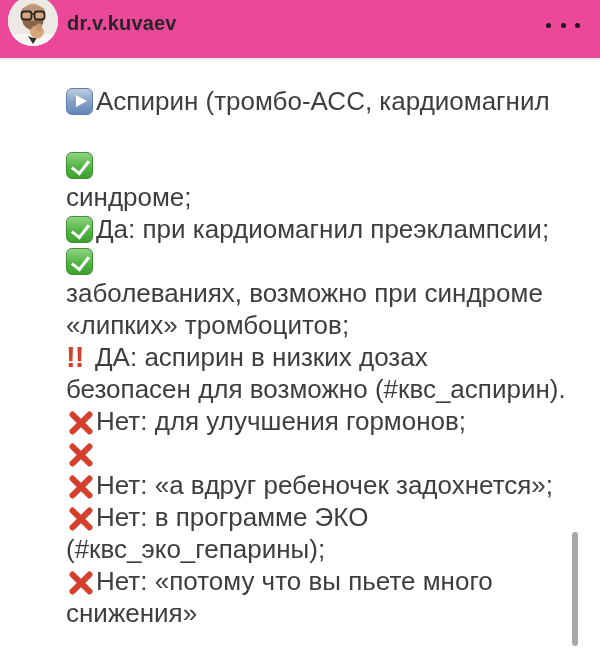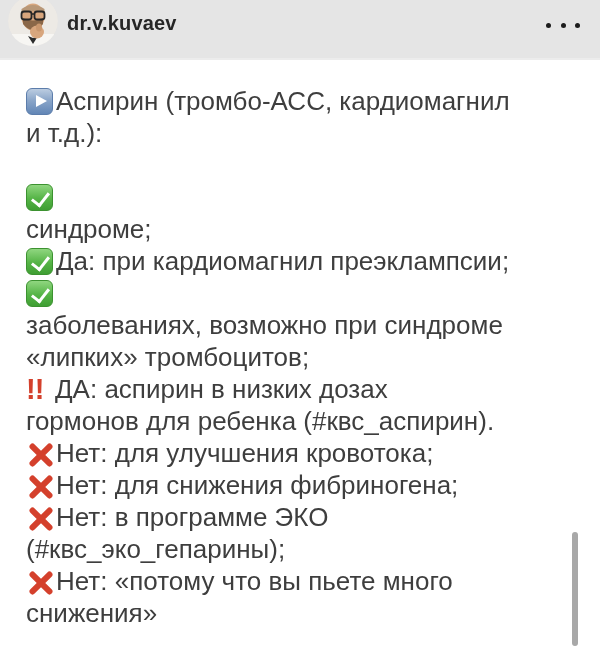--- a/index.html
+++ b/index.html
@@ -1,37 +1,37 @@
 <!DOCTYPE html>
 <html><head>
 <meta charset="utf-8">
 <style>
   * { margin: 0; padding: 0; box-sizing: border-box; }
   html, body { width: 600px; height: 665px; overflow: hidden; background: #ffffff;
     font-family: "Liberation Sans", sans-serif; }
   .screen { position: relative; width: 600px; height: 665px; background: #ffffff; }
 
   
-  .header { position: absolute; top: 0; left: 0; width: 600px; height: 58px; background: #e5e5e5; }
+  .header { position: absolute; top: 0; left: 0; width: 600px; height: 58px; background: #ec4899; }
   .avatar { position: absolute; left: 8px; top: -4px; width: 50px; height: 50px;
     border-radius: 50%; overflow: hidden; background: #edeae5; box-shadow: 0 0 0 1px #e2e2e2 inset; }
   .avatar svg { display: block; width: 50px; height: 50px; }
   .username { position: absolute; left: 67px; top: 10px; height: 26px; line-height: 26px;
     font-size: 20px; font-weight: 700; color: #262626; letter-spacing: .2px; }
   .more { position: absolute; right: 20px; top: 17px; width: 34px; height: 16px;
     display: flex; align-items: center; justify-content: space-between; cursor: pointer; }
   .more .dot { width: 5px; height: 5px; border-radius: 50%; background: #1c1c1c; }
 
   .divider { position: absolute; top: 58px; left: 0; width: 600px; height: 2px; background: #ececec; }
 
   
   .content { position: absolute; top: 60px; left: 0; width: 600px; height: 605px;
     padding: 25px 22px 0 26px; font-size: 26px; line-height: 32px; color: #3e3e3e; }
   .para { }
-  .line { display: block; white-space: nowrap; }
+  .line { display: block; white-space: nowrap; margin-left: 40px; }
   .line.blank { min-height: 32px; }
 
   
   .emoji { display: inline-block; position: relative; vertical-align: -5px; margin-right: 3px; }
 
   .emoji-play { width: 27px; height: 27px; border-radius: 6px;
     background: linear-gradient(180deg, #bccde1 0%, #8ba6c9 45%, #6286b6 100%);
     border: 1px solid #5c7dab; }
   .emoji-play::after { content: ''; position: absolute; left: 9px; top: 6px; width: 0; height: 0;
     border-left: 11px solid #ffffff; border-top: 6.5px solid transparent; border-bottom: 6.5px solid transparent; }
@@ -84,46 +84,48 @@
       <span class="dot"></span>
       <span class="dot"></span>
     </div>
   </header>
 
   <div class="divider"></div>
 
   <main class="content" id="caption">
       <div class="para">
         <span class="line"><span class="emoji emoji-play"></span><span>Аспирин (тромбо-АСС, кардиомагнил</span></span>
-        <span class="line"><span>и т.д.):</span></span>
       </div>
       <div class="para">
         <span class="line blank"><span></span></span>
       </div>
       <div class="para">
         <span class="line"><span class="emoji emoji-check"></span></span>
         <span class="line"><span>синдроме;</span></span>
       </div>
       <div class="para">
         <span class="line"><span class="emoji emoji-check"></span><span>Да: при кардиомагнил преэклампсии;</span></span>
       </div>
       <div class="para">
         <span class="line"><span class="emoji emoji-check"></span></span>
         <span class="line"><span>заболеваниях, возможно при синдроме</span></span>
         <span class="line"><span>«липких» тромбоцитов;</span></span>
       </div>
       <div class="para">
         <span class="line"><span class="emoji emoji-bangbang"></span><span>ДА: аспирин в низких дозах</span></span>
-        <span class="line"><span>гормонов для ребенка (#квс_аспирин).</span></span>
+        <span class="line"><span>безопасен для возможно (#квс_аспирин).</span></span>
       </div>
       <div class="para">
-        <span class="line"><span class="emoji emoji-cross"></span><span>Нет: для улучшения кровотока;</span></span>
+        <span class="line"><span class="emoji emoji-cross"></span><span>Нет: для улучшения гормонов;</span></span>
       </div>
       <div class="para">
-        <span class="line"><span class="emoji emoji-cross"></span><span>Нет: для снижения фибриногена;</span></span>
+        <span class="line"><span class="emoji emoji-cross"></span></span>
+      </div>
+      <div class="para">
+        <span class="line"><span class="emoji emoji-cross"></span><span>Нет: «а вдруг ребеночек задохнется»;</span></span>
       </div>
       <div class="para">
         <span class="line"><span class="emoji emoji-cross"></span><span>Нет: в программе ЭКО</span></span>
         <span class="line"><span>(#квс_эко_гепарины);</span></span>
       </div>
       <div class="para">
         <span class="line"><span class="emoji emoji-cross"></span><span>Нет: «потому что вы пьете много</span></span>
         <span class="line"><span>снижения»</span></span>
       </div>
     </main>

